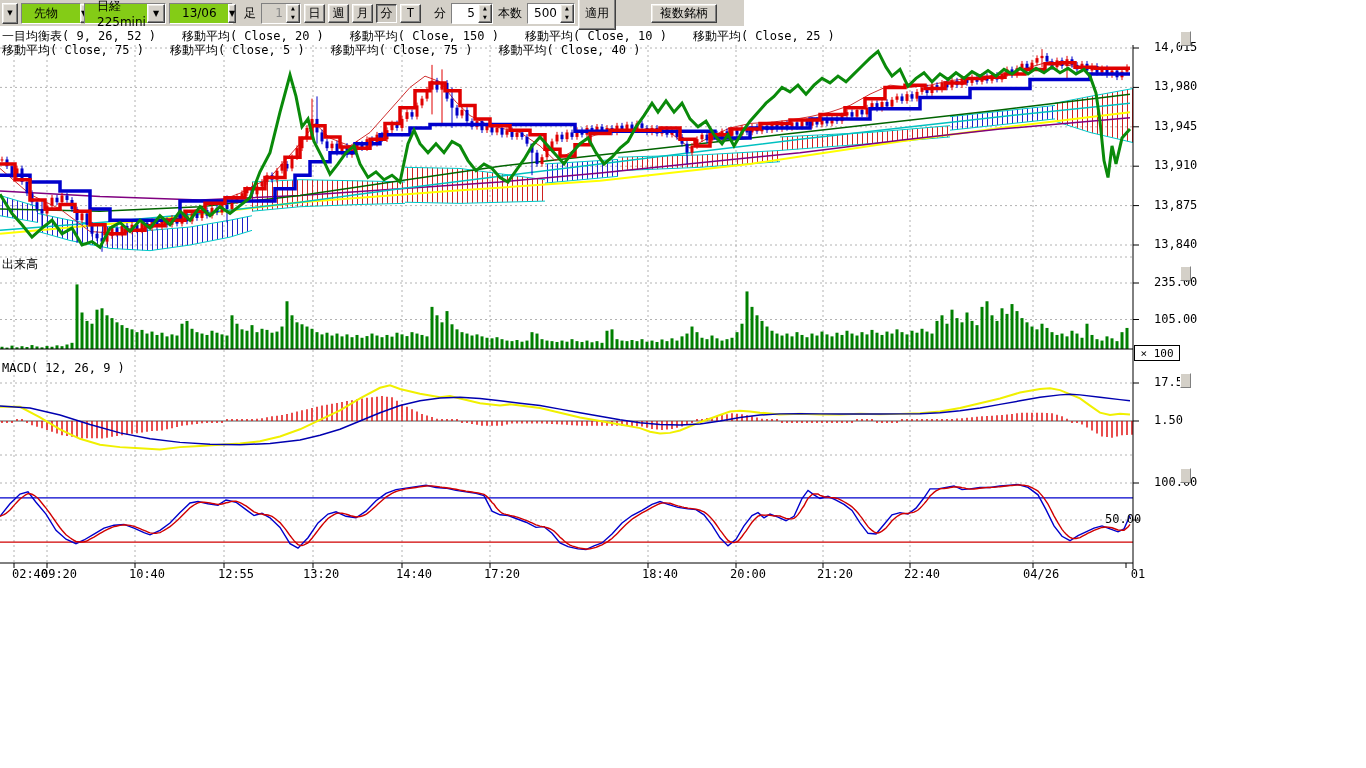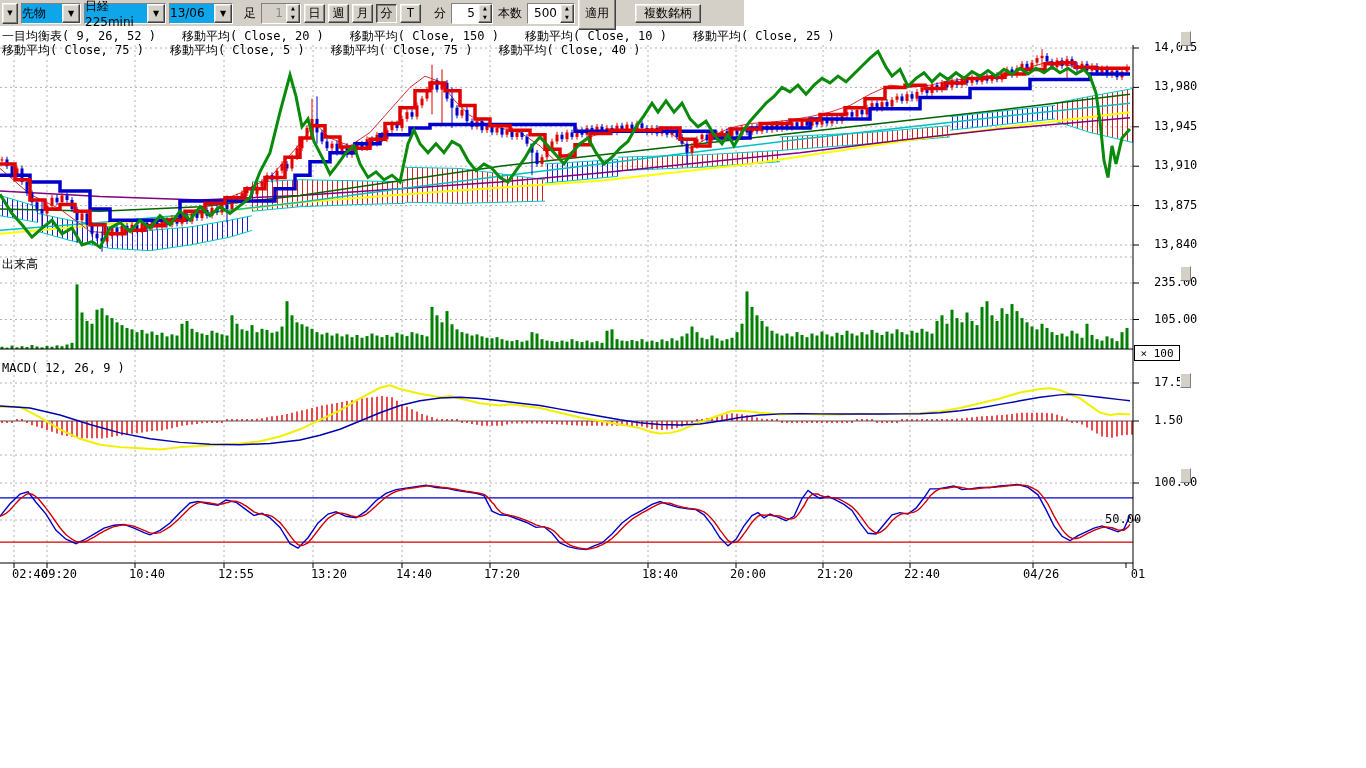--- a/index.html
+++ b/index.html
@@ -8,21 +8,21 @@
   .screen{position:absolute;inset:0;}
   
   .toolbar{position:absolute;left:0;top:0;width:744px;height:26px;background:#d4d0c8;
            display:flex;align-items:center;padding:0 2px;box-sizing:border-box;gap:3px;}
   .raised{background:#d4d0c8;border:1px solid;border-color:#ffffff #404040 #404040 #ffffff;
           box-shadow:inset -1px -1px 0 #808080, inset 1px 1px 0 #ece9e2;}
   .pressed{border-color:#404040 #ffffff #ffffff #404040;box-shadow:inset 1px 1px 0 #808080;background:#ccc8c0;}
   .sunken{background:#fff;border:1px solid;border-color:#808080 #ffffff #ffffff #808080;
           box-shadow:inset 1px 1px 0 #404040;}
   .combo{display:flex;height:19px;align-items:stretch;}
-  .combo .val{display:flex;align-items:center;padding:0 0;min-width:34px;background:#0ea5e9;}
+  .combo .val{display:flex;align-items:center;padding:0 12px;min-width:34px;background:#84cc16;}
   .combo-btn{width:16px;display:flex;align-items:center;justify-content:center;font-size:8px;cursor:default;}
   .tbtn{height:19px;display:flex;align-items:center;justify-content:center;font-size:12px;padding:0;cursor:default;}
   .pbtn{width:21px;}
   .tlabel{padding:0 2px;}
   .spin{display:flex;height:19px;}
   .spin .sval{display:flex;align-items:center;justify-content:flex-end;padding:0 3px;background:#fff;}
   .spin.dis .sval{color:#888;background:#d4d0c8;}
   .updown{width:12px;display:flex;flex-direction:column;}
   .updown div{flex:1;display:flex;align-items:center;justify-content:center;font-size:5px;line-height:5px;}
   
@@ -82,21 +82,21 @@
     </div>
     <span class="tlabel">本数</span>
     <div class="spin sunken">
       <span class="sval" style="width:26px">500</span>
       <span class="updown raised">
           <div>▲</div>
           <div>▼</div>
         </span>
     </div>
     <button class="tbtn raised" style="padding:16px 6px">適用</button>
-    <button class="tbtn raised" style="padding:0 8px;margin-left:16px">複数銘柄</button>
+    <button class="tbtn raised" style="padding:0 8px;margin-left:32px">複数銘柄</button>
   </div>
 
   <svg id="chart" width="1366" height="768">
       <defs>
         <pattern id="hr" width="5" height="4" patternUnits="userSpaceOnUse">
           <line x1="2.5" y1="0" x2="2.5" y2="4" stroke="#d02020" stroke-width="1"></line>
         </pattern>
         <pattern id="hb" width="5" height="4" patternUnits="userSpaceOnUse">
           <line x1="2.5" y1="0" x2="2.5" y2="4" stroke="#2020c8" stroke-width="1"></line>
         </pattern>
@@ -1112,21 +1112,21 @@
       <div class="axlbl" style="left: 1142px; top: 275px;">235.00</div>
       <div class="axlbl" style="left: 1142px; top: 311.511px;">105.00</div>
       <div class="axlbl" style="left: 1142px; top: 375px;">17.50</div>
       <div class="axlbl" style="left: 1142px; top: 413px;">1.50</div>
       <div class="axlbl" style="left: 1142px; top: 475px;">100.00</div>
       <div class="axlbl" style="left: 1093px; top: 512px;">50.00</div>
       <div class="axlbl" style="left: -4px; top: 567px; width: 44px; text-align: center;">02:40</div>
       <div class="axlbl" style="left: 25px; top: 567px; width: 44px; text-align: center;">09:20</div>
       <div class="axlbl" style="left: 113px; top: 567px; width: 44px; text-align: center;">10:40</div>
       <div class="axlbl" style="left: 202px; top: 567px; width: 44px; text-align: center;">12:55</div>
-      <div class="axlbl" style="left: 291px; top: 567px; width: 44px; text-align: right;">13:20</div>
+      <div class="axlbl" style="left: 291px; top: 567px; width: 44px; text-align: left;">13:20</div>
       <div class="axlbl" style="left: 380px; top: 567px; width: 44px; text-align: center;">14:40</div>
       <div class="axlbl" style="left: 468px; top: 567px; width: 44px; text-align: center;">17:20</div>
       <div class="axlbl" style="left: 626px; top: 567px; width: 44px; text-align: center;">18:40</div>
       <div class="axlbl" style="left: 714px; top: 567px; width: 44px; text-align: center;">20:00</div>
       <div class="axlbl" style="left: 801px; top: 567px; width: 44px; text-align: center;">21:20</div>
       <div class="axlbl" style="left: 888px; top: 567px; width: 44px; text-align: center;">22:40</div>
       <div class="axlbl" style="left: 1011px; top: 567px; width: 44px; ">04/26</div>
       <div class="axlbl" style="left: 1104px; top: 567px; width: 44px; text-align: center;">01</div>
     </div>
 

